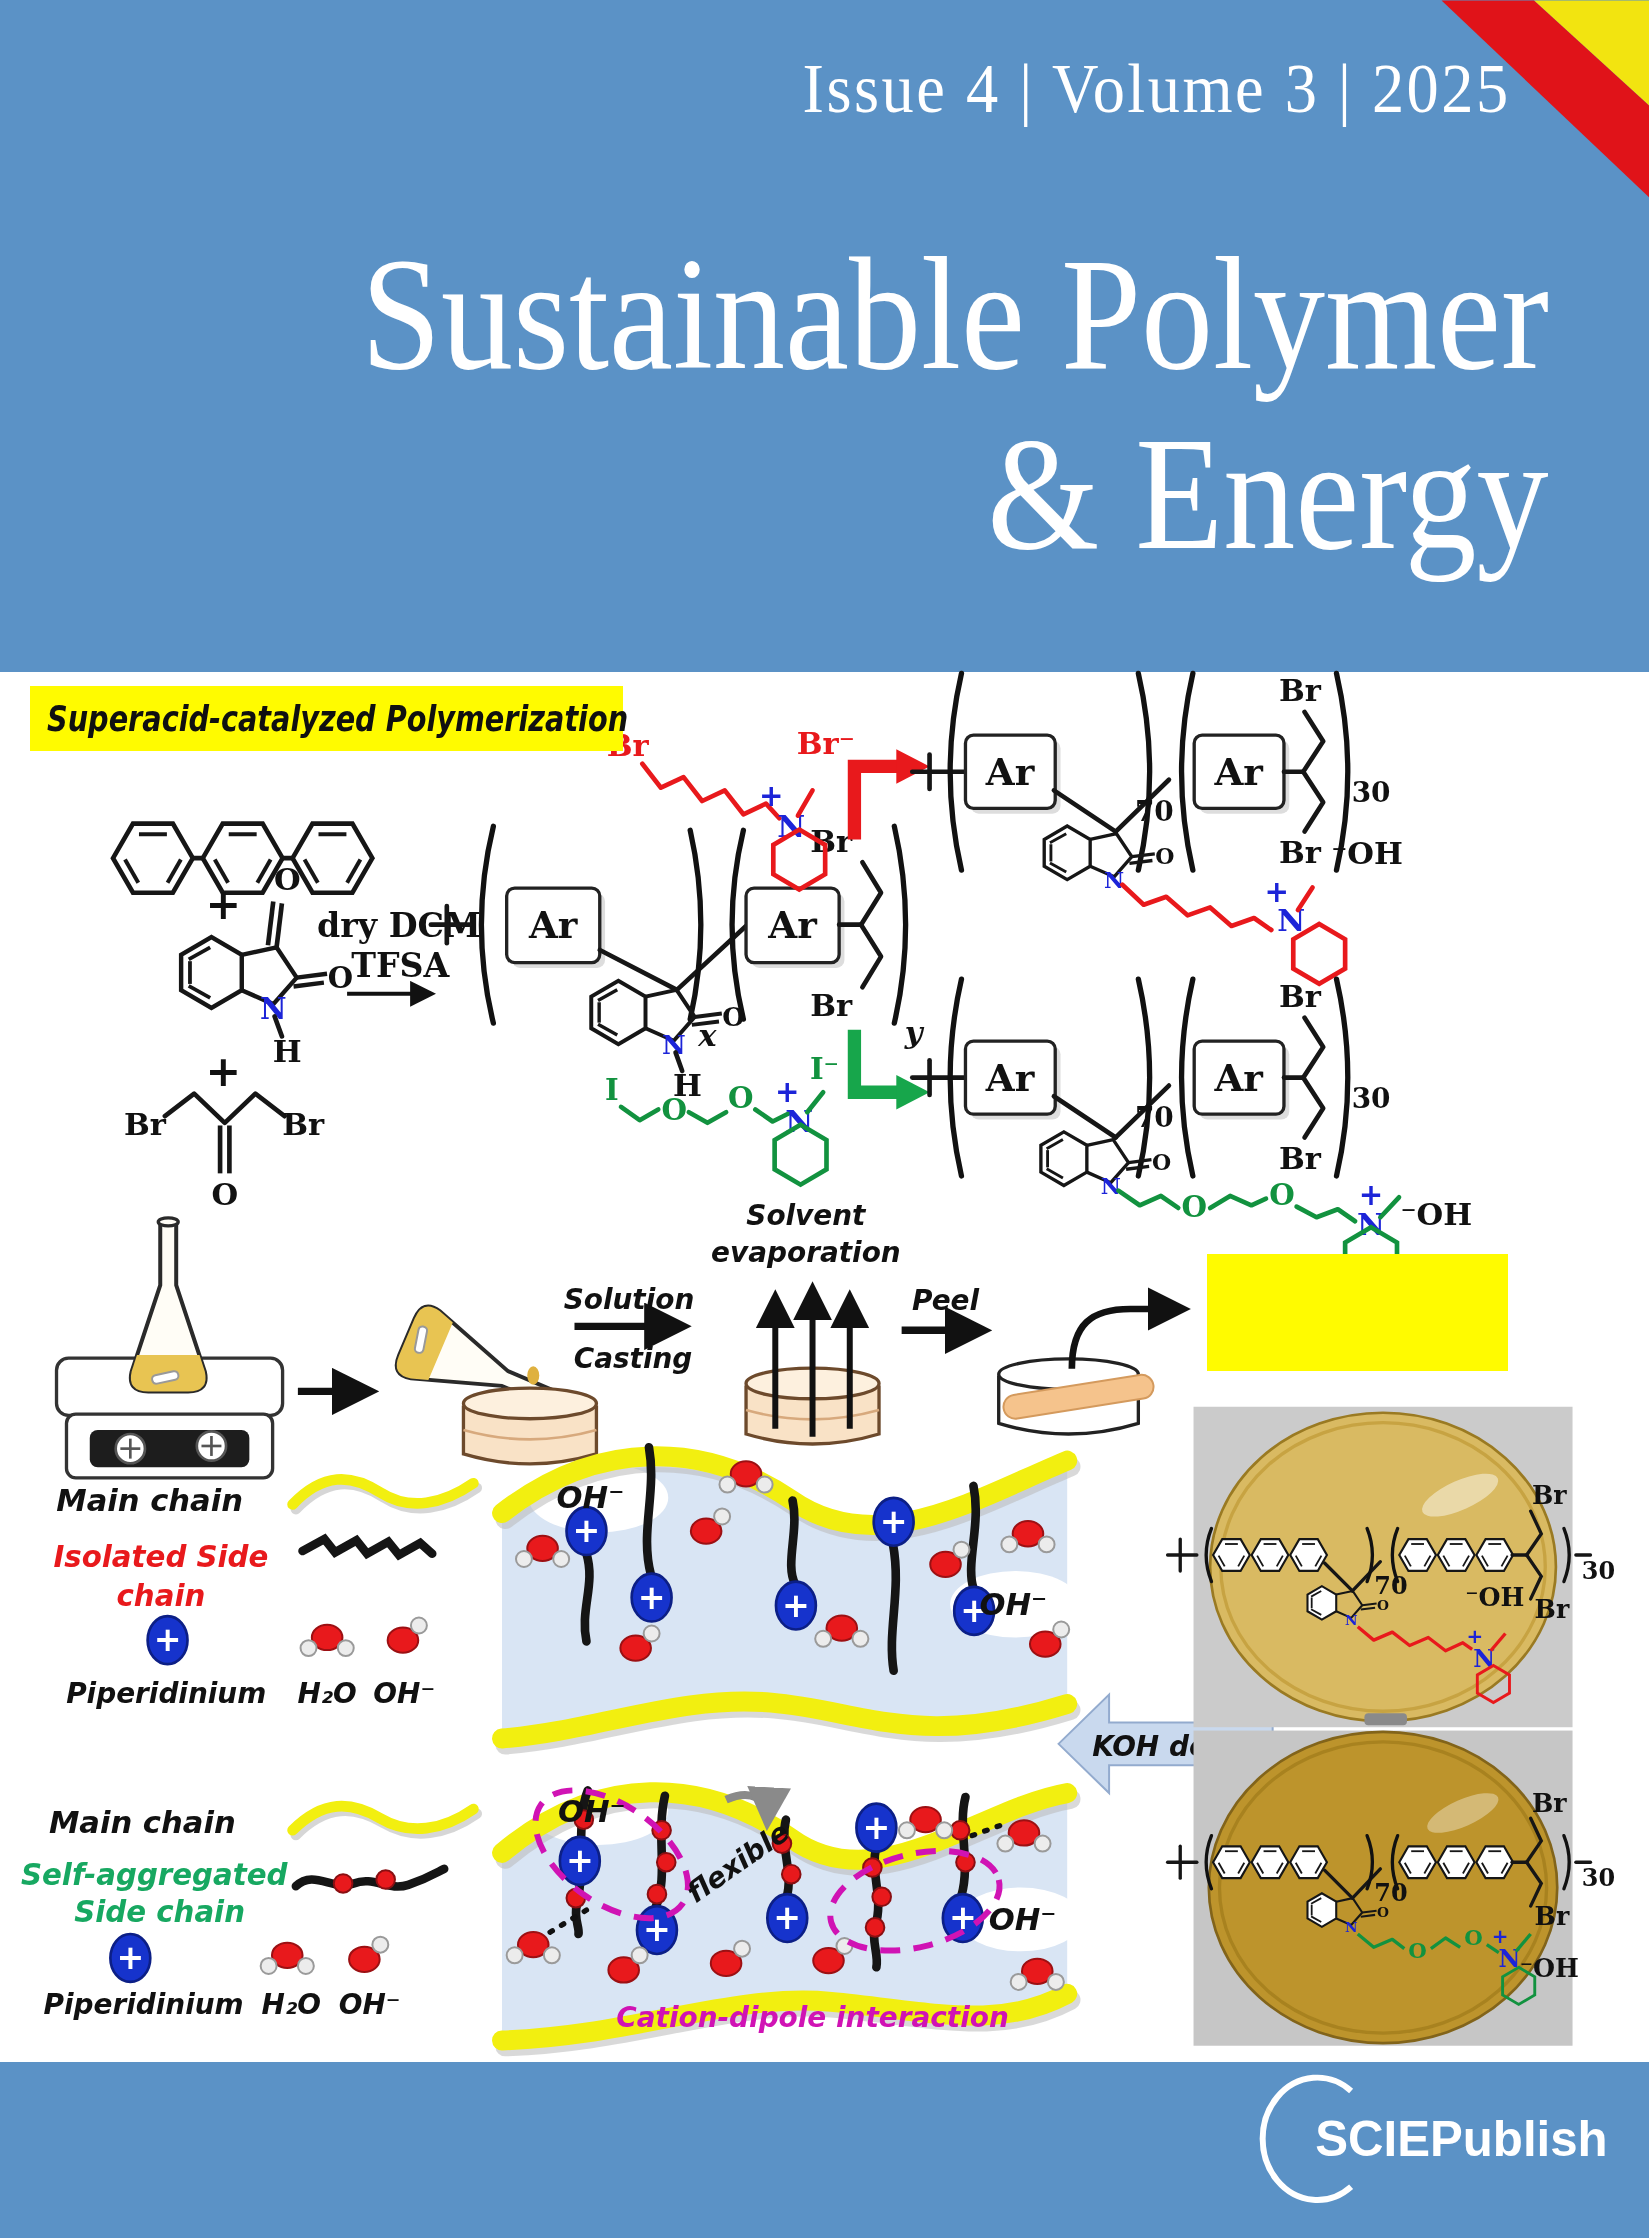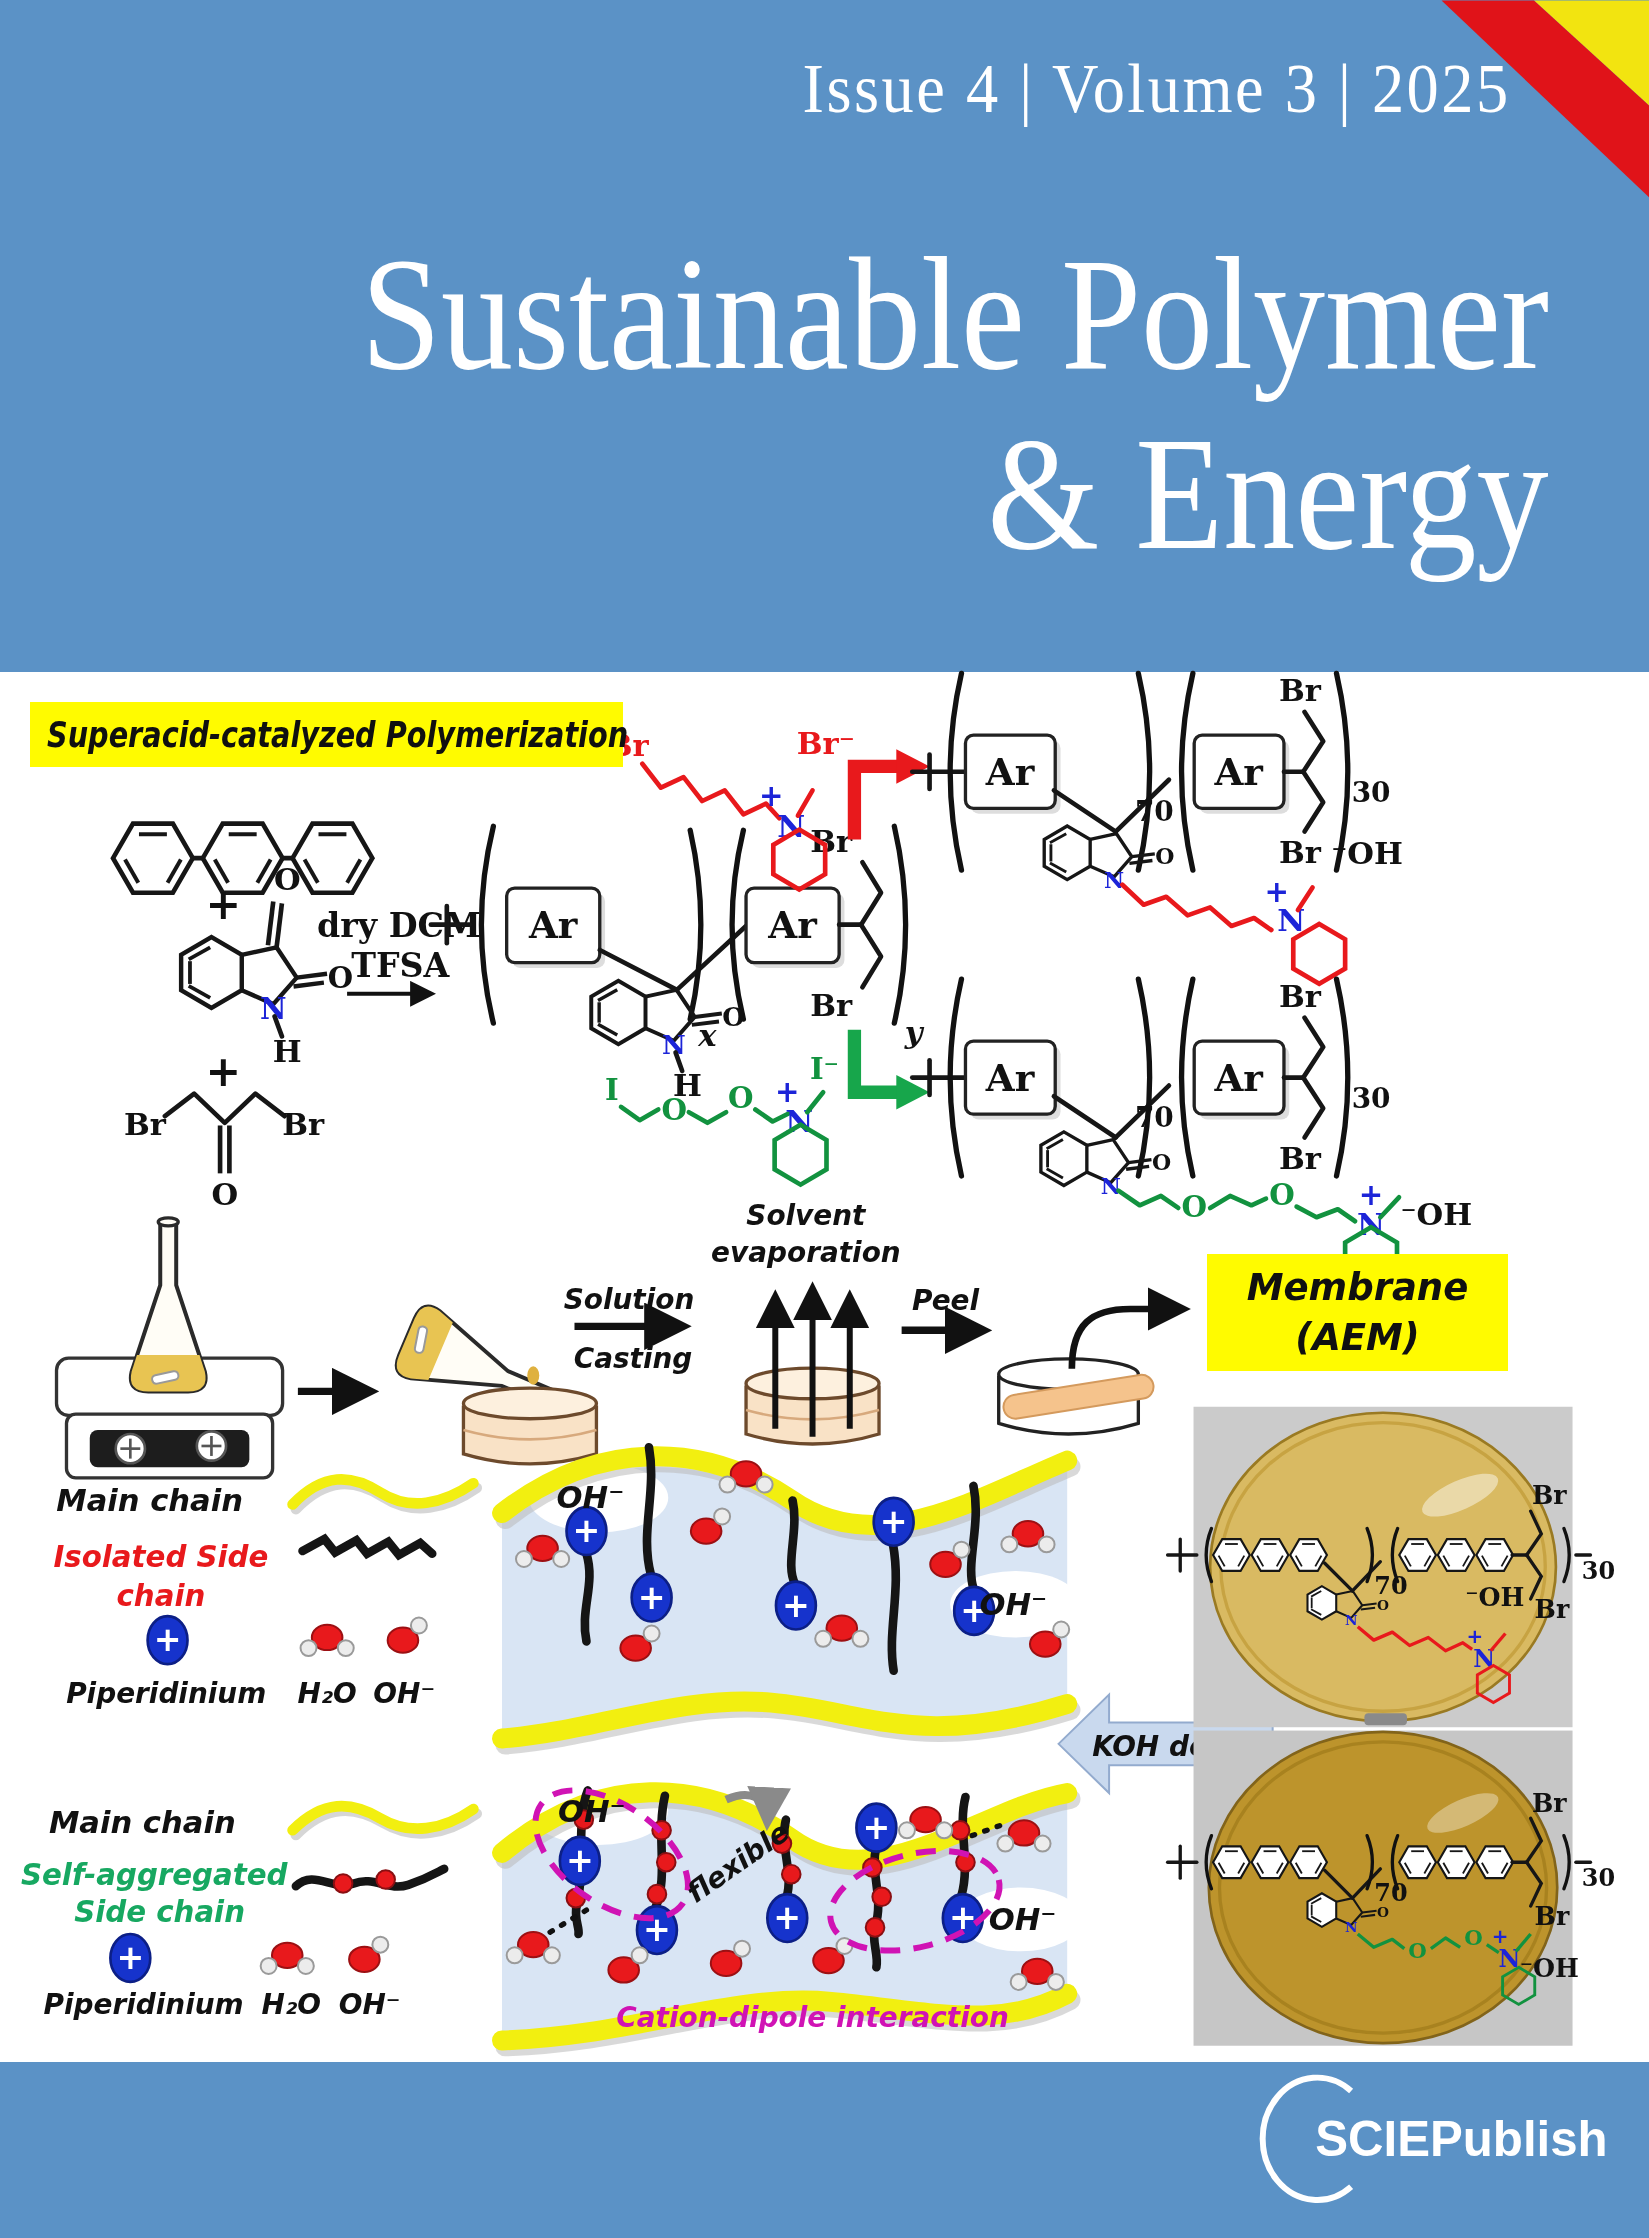--- a/index.html
+++ b/index.html
@@ -12,21 +12,21 @@
   .ftr{top:2062px;height:177px}
   .issue{top:49px;right:138px;color:#fff;font:400 70px "Liberation Serif",serif;
          letter-spacing:2.7px;transform:scaleX(.92);transform-origin:right center;white-space:nowrap}
   .title{right:100px;color:#fff;font:400 160px "Liberation Serif",serif;white-space:nowrap;
          transform:scaleX(.90);transform-origin:right center;line-height:1}
   .t1{top:234px}
   .t2{top:414px}
   
   .ylabel{background:#fffb00;color:#101010;display:flex;align-items:center;
           font:italic 800 35px "DejaVu Sans",sans-serif}
-  .lab1{left:30px;top:702px;width:576px;height:65px;padding-left:17.3px}
+  .lab1{left:30px;top:686px;width:576px;height:65px;padding-left:17.3px}
   .lab1 span{transform:scaleX(.82);transform-origin:left center;white-space:nowrap}
   .lab2{left:1207px;top:1254px;width:301px;height:117px;flex-direction:column;justify-content:center;
         text-align:center;font-size:37px;line-height:1.35}
   
   svg.main{left:0;top:0}
   svg text{text-anchor:middle}
   .atomB{font:700 46px "DejaVu Serif",serif;fill:#111}
   .atomBlue{font:700 46px "DejaVu Serif",serif;fill:#1c24d8}
   .atomRed{font:700 46px "DejaVu Serif",serif;fill:#e8191c}
   .atomGrn{font:700 44px "DejaVu Serif",serif;fill:#12923f}
@@ -527,17 +527,16 @@
     <g>
       <path d="M2032,3144 A82,92 0 1 0 2032,3288" fill="none" stroke="#fff" stroke-width="9"></path>
       <text x="1978" y="3242" class="logoT">SCIEPublish</text>
     </g>
   </svg>
 
   <div class="abs ylabel lab1">
     <span>Superacid-catalyzed Polymerization</span>
   </div>
   <div class="abs ylabel lab2">
-    <div>Membrane (AEM)</div>
   </div>
 
 </div>
 
 
 </body></html>

